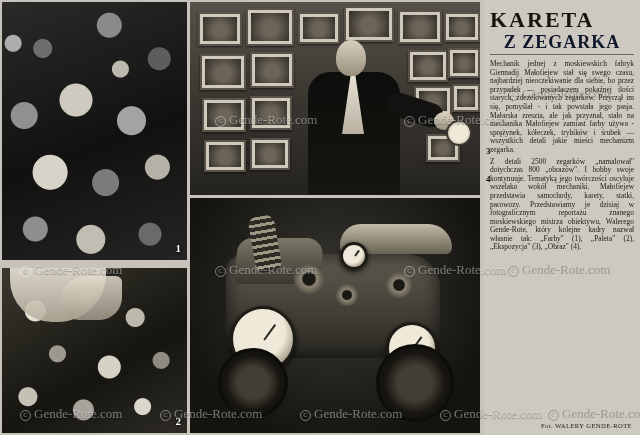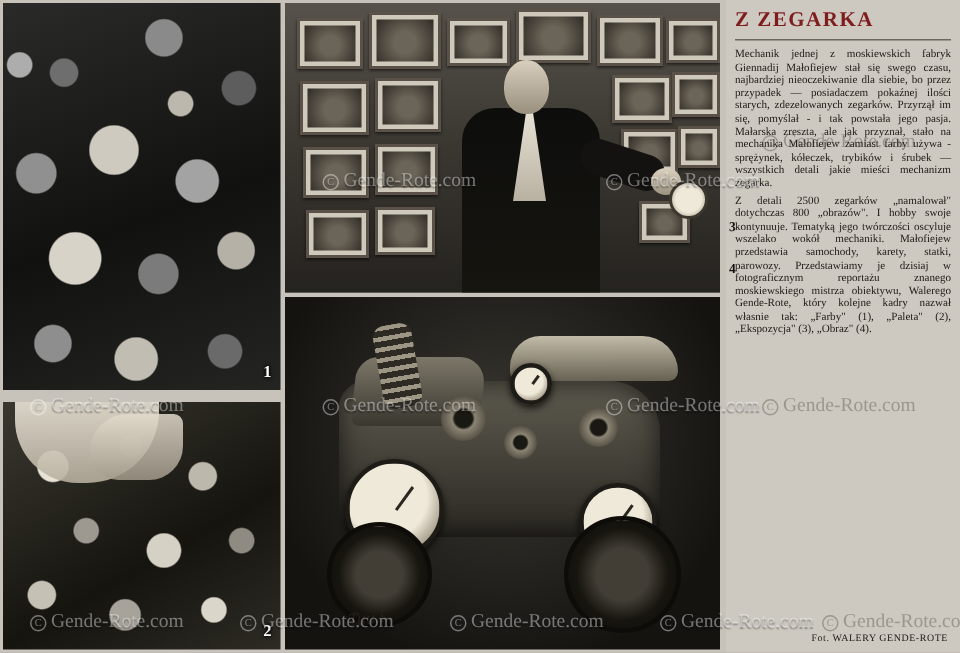--- a/index.html
+++ b/index.html
@@ -213,24 +213,25 @@
     letter-spacing: 2px;
     color: #17140f;
     font-size: 22px;
     line-height: 24px;
     margin: 4px 0 0 0;
   }
   .subhead {
     font-family: "Liberation Serif", serif;
     font-weight: bold;
     letter-spacing: 1px;
-    color: #7f1d1d;
-    font-size: 14px;
+    color: #0f172a;
+    font-size: 18px;
     line-height: 16px;
     margin: 2px 0 4px 0;
+    text-align: center;
   }
   .rule {
     height: 1px; background: #6d665c; margin: 4px 0 5px 0;
   }
   .body-text {
     font-family: "Liberation Serif", serif;
     font-size: 7.4px;
     line-height: 8.6px;
     text-align: justify;
     color: #1d1a15;
@@ -392,20 +393,21 @@
     <div class="dial" style="left:196px; top:124px; width:46px; height:46px;"></div>
     <div class="dial" style="left:150px; top:44px;  width:22px; height:22px;"></div>
 
     <div class="wheel" style="left:28px;  top:150px; width:64px; height:64px;"></div>
     <div class="wheel" style="left:186px; top:146px; width:72px; height:72px;"></div>
 
     <div class="grain"></div>
   </div>
 
   <div class="article">
+    <div class="headline">KARETA</div>
     <div class="subhead">Z ZEGARKA</div>
     <div class="rule"></div>
 
     <div class="body-text">
       <p>Mechanik jednej z moskiewskich fabryk Giennadij Małofiejew stał się swego czasu, najbardziej nieoczekiwanie dla siebie, bo przez przypadek — posiadaczem pokaźnej ilości starych, zdezelowanych zegarków. Przyrzął im się, pomyślał - i tak powstała jego pasja. Małarska zreszta, ale jak przyznał, stało na mechanika Małofiejew zamiast farby używa - sprężynek, kółeczek, trybików i śrubek — wszystkich detali jakie mieści mechanizm zegarka.</p>
       <p>Z detali 2500 zegarków „namalował" dotychczas 800 „obrazów". I hobby swoje kontynuuje. Tematyką jego twórczości oscyluje wszelako wokół mechaniki. Małofiejew przedstawia samochody, karety, statki, parowozy. Przedstawiamy je dzisiaj w fotograficznym reportażu znanego moskiewskiego mistrza obiektywu, Walerego Gende-Rote, który kolejne kadry nazwał własnie tak: „Farby" (1), „Paleta" (2), „Ekspozycja" (3), „Obraz" (4).</p>
     </div>
 
     <div class="credit">Fot. WALERY GENDE-ROTE</div>
   </div>

